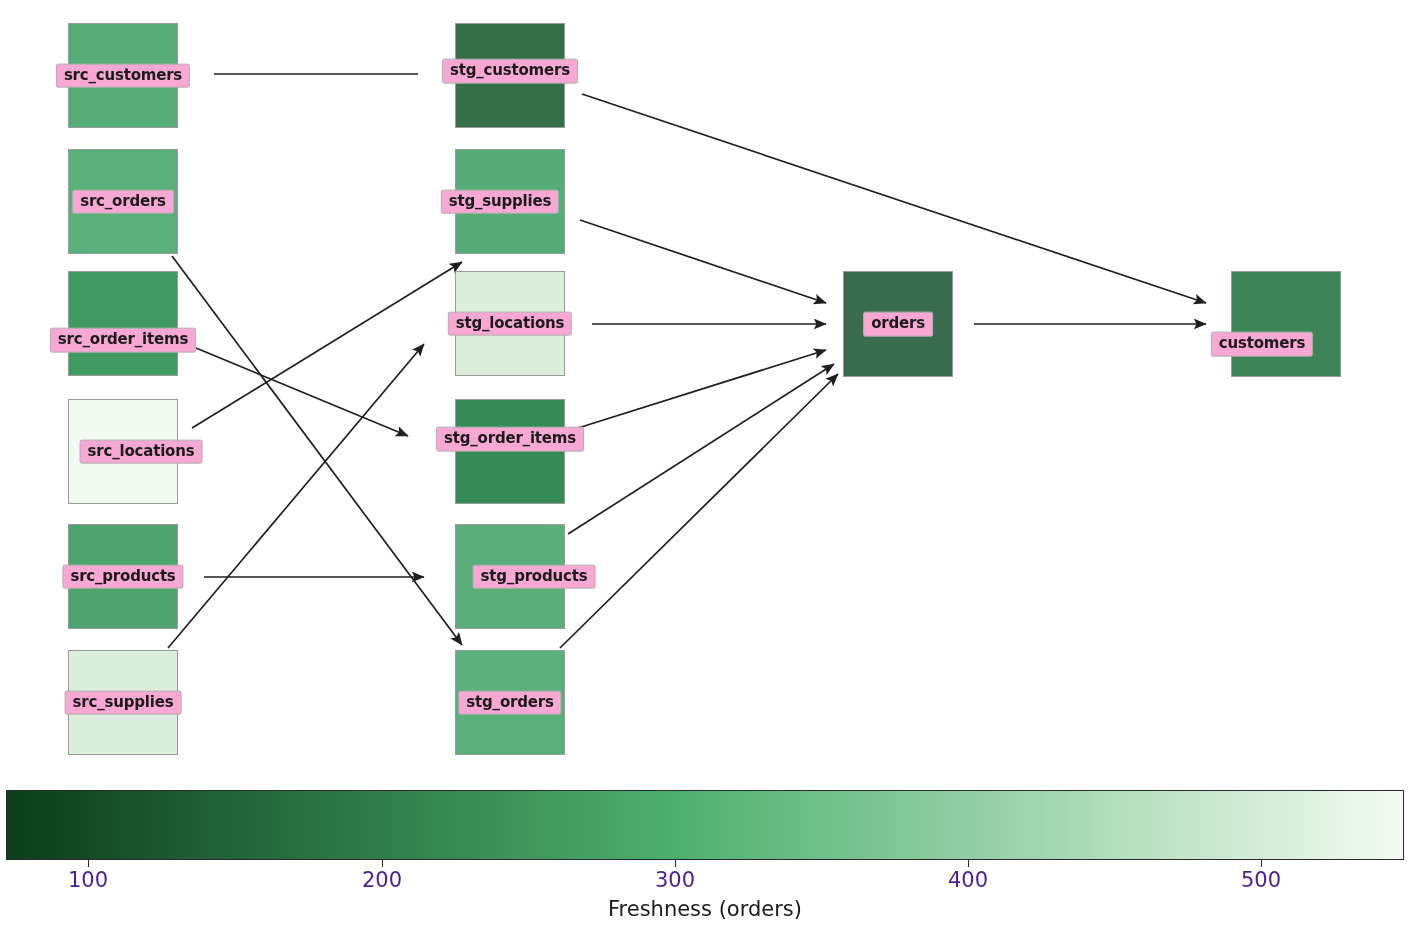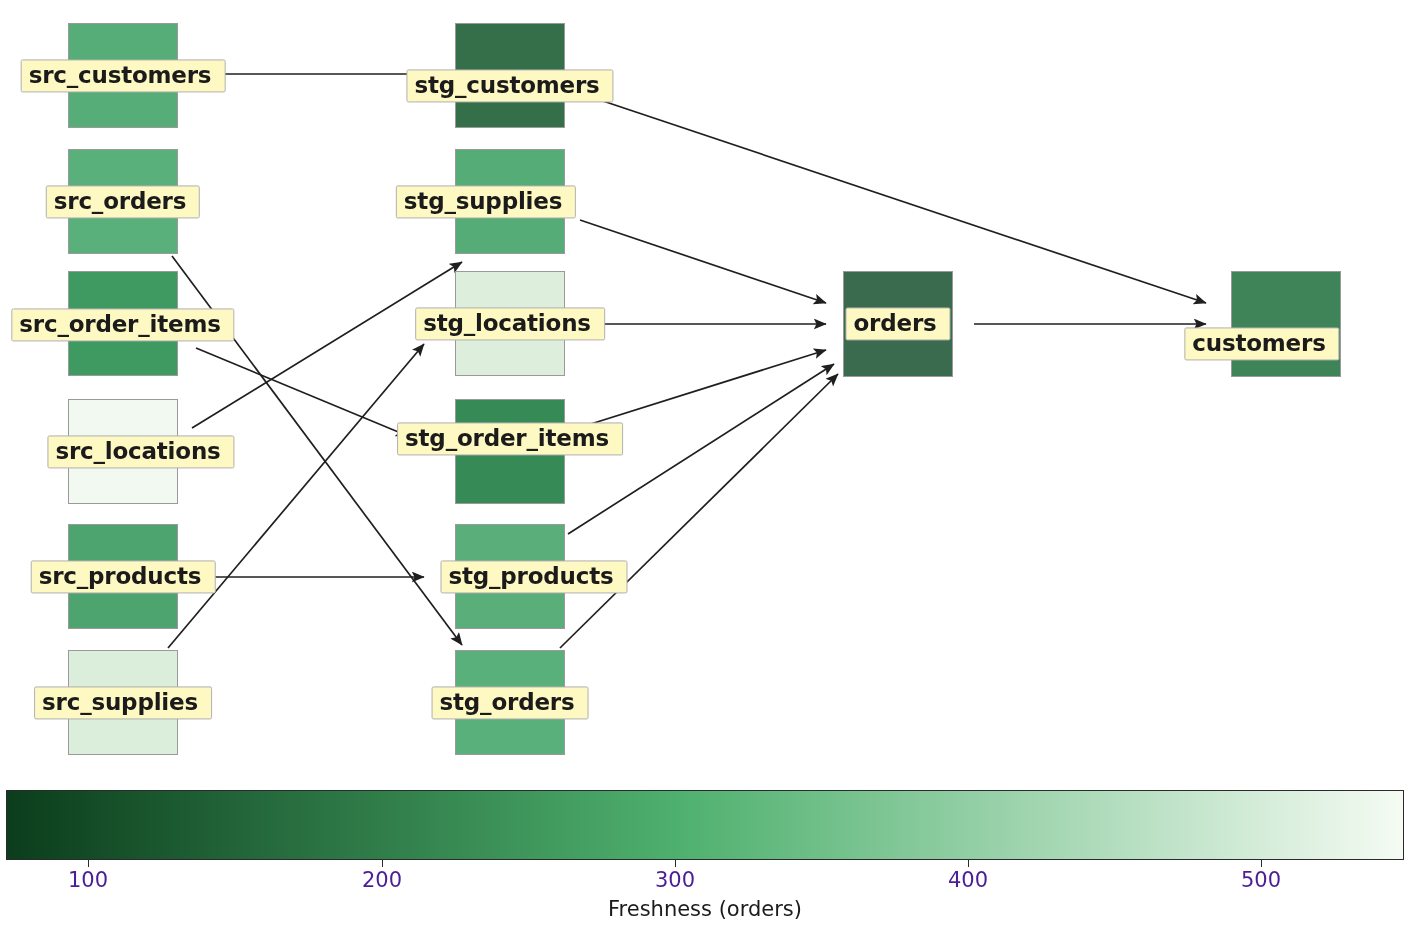--- a/index.html
+++ b/index.html
@@ -2,22 +2,22 @@
 <html><head>
 <meta charset="utf-8">
 <style>
   html,body{margin:0;padding:0;background:#ffffff;}
   body{width:1410px;height:926px;position:relative;
        font-family:"DejaVu Sans","Liberation Sans",sans-serif;overflow:hidden;}
   #canvas{position:absolute;inset:0;width:1410px;height:926px;}
   svg.edges{position:absolute;left:0;top:0;width:1410px;height:926px;pointer-events:none;}
   .node{position:absolute;box-sizing:border-box;border:1.4px solid #9a9a9a;}
   .nodelabel{position:absolute;transform:translate(-50%,-50%);
-             background:#fef9c3;border:1.4px solid #b0b0b0;border-radius:2px;
-             padding:3px 13px 4px 7px;font-size:23px;font-weight:bold;color:#1b1b1b;
+             background:#f9a8d4;border:1.4px solid #b0b0b0;border-radius:2px;
+             padding:3px 7px 4px 7px;font-size:15px;font-weight:bold;color:#1b1b1b;
              white-space:nowrap;letter-spacing:-0.2px;line-height:1.05;}
   #colorbar-wrap{position:absolute;left:6px;top:790px;width:1398px;height:70px;}
   #colorbar{position:absolute;inset:0;border:1.6px solid #2b2b2b;box-sizing:border-box;}
   .cb-tick{position:absolute;top:860px;width:0;border-left:1.4px solid #2b2b2b;height:7px;}
   .cb-ticklabel{position:absolute;top:868px;transform:translateX(-50%);
                 font-size:21px;color:#4c1d95;font-family:"DejaVu Sans","Liberation Sans",sans-serif;}
   #cb-axis-label{position:absolute;top:897px;left:0;width:1410px;text-align:center;
                  font-size:21px;color:#1b1b1b;}
 </style>
 </head>
@@ -60,26 +60,26 @@
       <div class="node" style="left: 455px; top: 271px; width: 110px; height: 105px; background: rgb(221, 239, 220); border-color: rgb(154, 154, 154);"></div>
       <div class="node" style="left: 455px; top: 399px; width: 110px; height: 105px; background: rgb(54, 138, 86); border-color: rgb(154, 154, 154);"></div>
       <div class="node" style="left: 455px; top: 524px; width: 110px; height: 105px; background: rgb(89, 174, 121); border-color: rgb(154, 154, 154);"></div>
       <div class="node" style="left: 455px; top: 650px; width: 110px; height: 105px; background: rgb(90, 176, 123); border-color: rgb(154, 154, 154);"></div>
       <div class="node" style="left: 843px; top: 271px; width: 110px; height: 106px; background: rgb(58, 107, 79); border-color: rgb(154, 154, 154);"></div>
       <div class="node" style="left: 1231px; top: 271px; width: 110px; height: 106px; background: rgb(63, 132, 89); border-color: rgb(154, 154, 154);"></div>
     </div>
   <div id="labels-layer">
       <div class="nodelabel" style="left: 123px; top: 75.5px;">src_customers</div>
       <div class="nodelabel" style="left: 123px; top: 201.5px;">src_orders</div>
-      <div class="nodelabel" style="left: 123px; top: 325px;">src_order_items</div>
+      <div class="nodelabel" style="left: 123px; top: 340px;">src_order_items</div>
       <div class="nodelabel" style="left: 123px; top: 451.5px; margin-left: 18px;">src_locations</div>
       <div class="nodelabel" style="left: 123px; top: 576.5px;">src_products</div>
       <div class="nodelabel" style="left: 123px; top: 702.5px;">src_supplies</div>
-      <div class="nodelabel" style="left: 510px; top: 86px;">stg_customers</div>
-      <div class="nodelabel" style="left: 486px; top: 201.5px;">stg_supplies</div>
+      <div class="nodelabel" style="left: 510px; top: 71px;">stg_customers</div>
+      <div class="nodelabel" style="left: 500px; top: 201.5px;">stg_supplies</div>
       <div class="nodelabel" style="left: 510px; top: 323.5px;">stg_locations</div>
       <div class="nodelabel" style="left: 510px; top: 439px;">stg_order_items</div>
       <div class="nodelabel" style="left: 534px; top: 576.5px;">stg_products</div>
       <div class="nodelabel" style="left: 510px; top: 702.5px;">stg_orders</div>
       <div class="nodelabel" style="left: 898px; top: 324px;">orders</div>
       <div class="nodelabel" style="left: 1262px; top: 324px; margin-top: 20px;">customers</div>
     </div>
 
   <div id="colorbar-wrap">
     <div id="colorbar" style="background: linear-gradient(to right, rgb(11, 61, 28) 0%, rgb(78, 176, 110) 48%, rgb(245, 251, 243) 100%);"></div>

